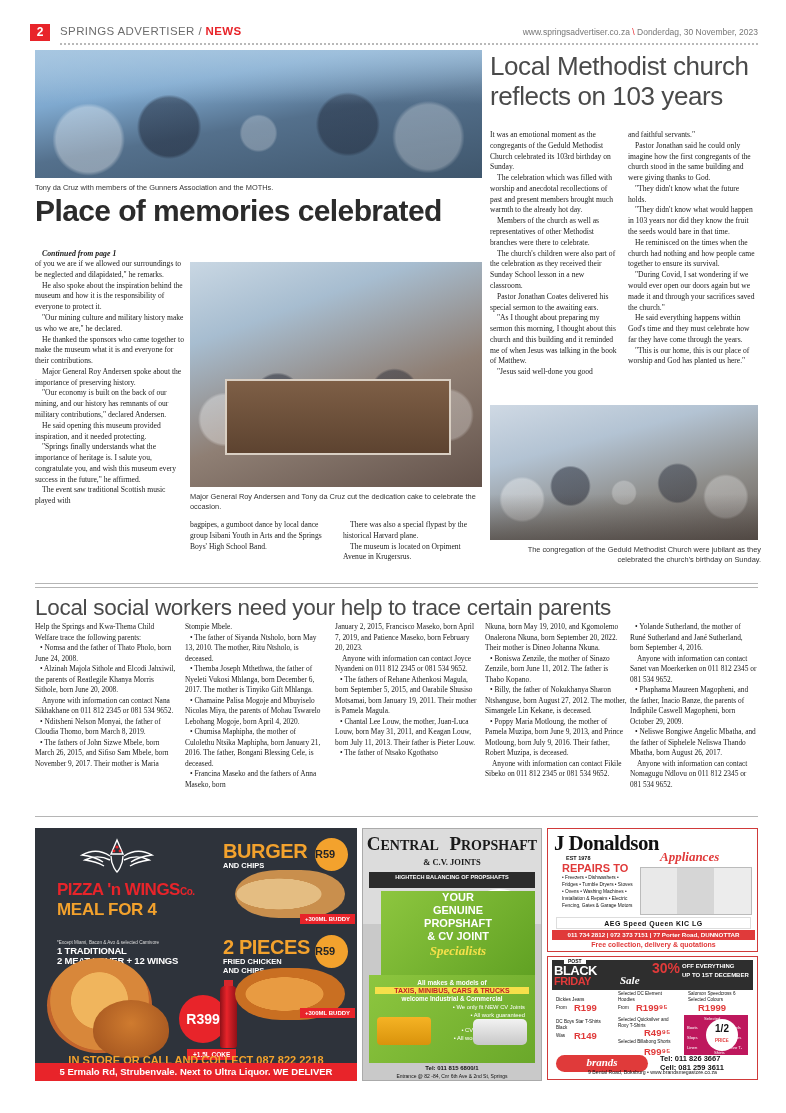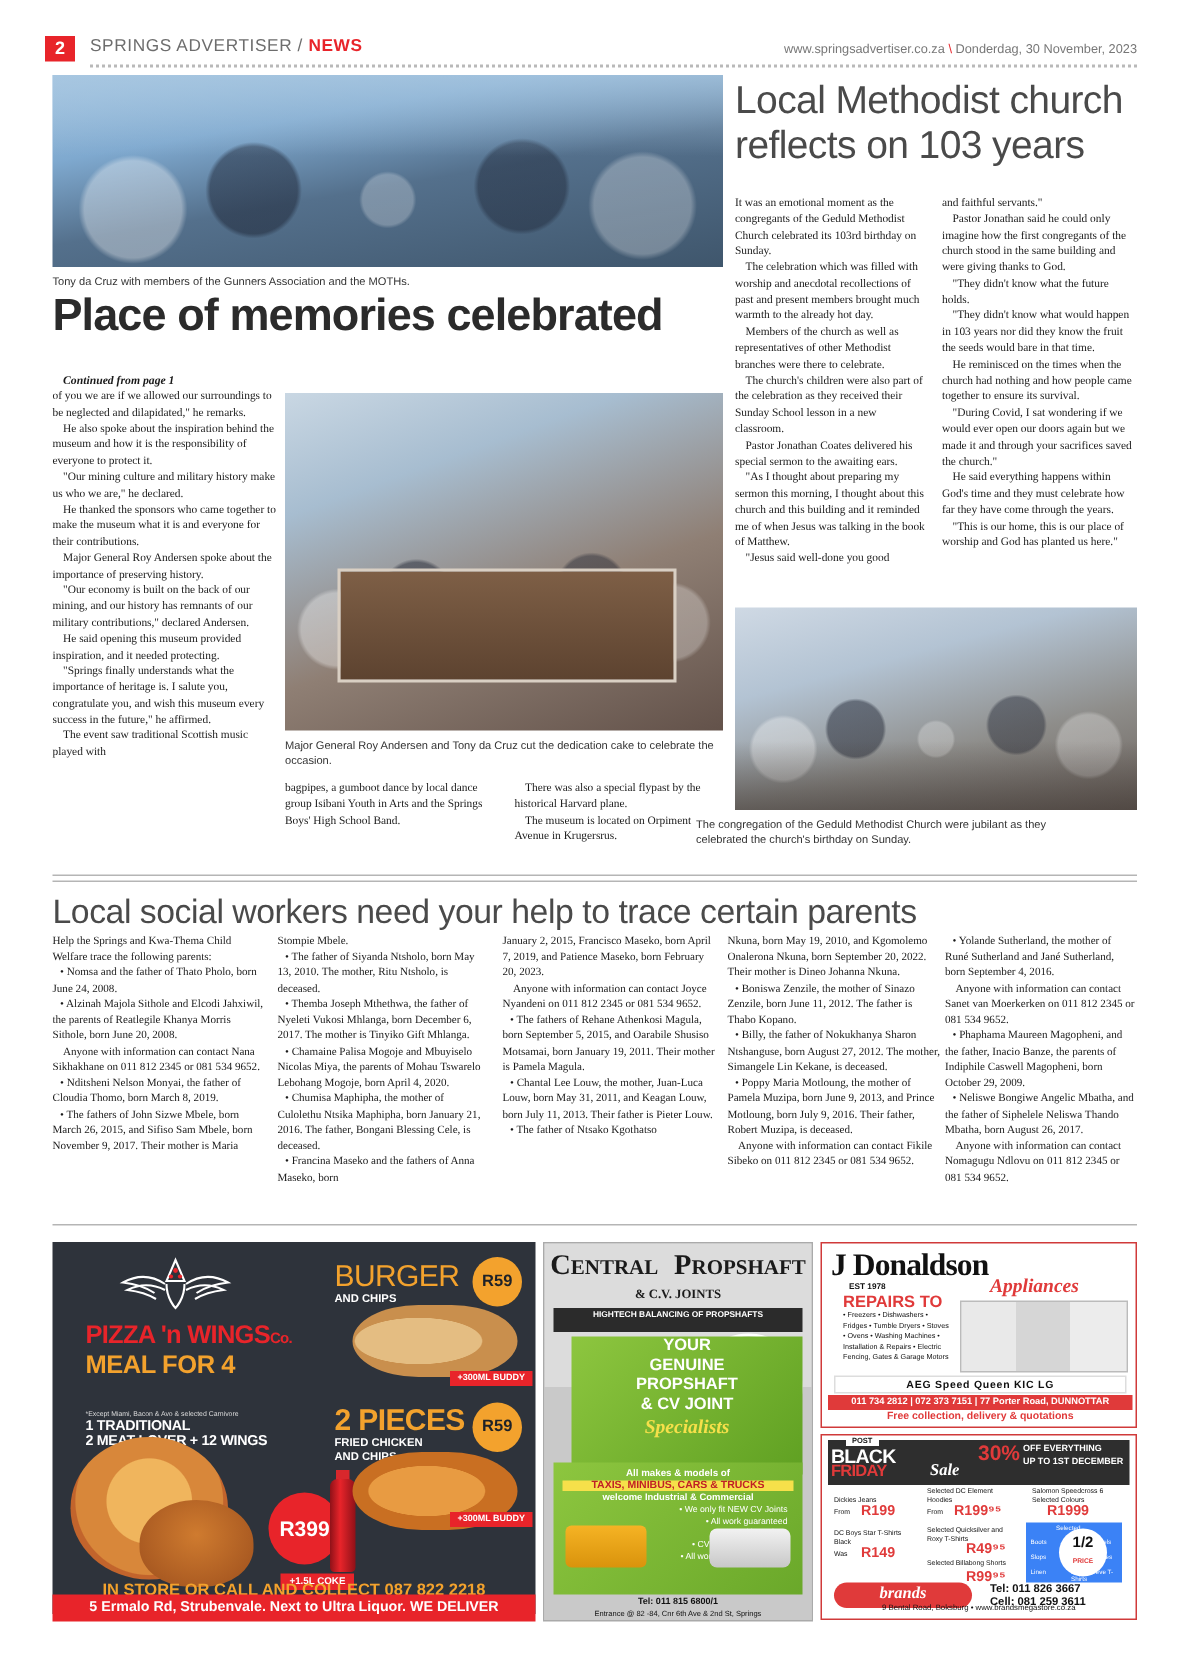--- a/index.html
+++ b/index.html
@@ -133,32 +133,32 @@
   .pz-r399{ position:absolute; left:144px; top:167px; width:48px; height:48px; border-radius:50%;
     background:#e8242a; color:#fff; font-family:"Liberation Sans",sans-serif; font-weight:bold;
     font-size:14px; text-align:center; line-height:48px; }
   .pz-coke{ position:absolute; left:185px; top:158px; width:17px; height:62px;
     background:linear-gradient(to right,#8f1118,#e8242a 40%,#8f1118); border-radius:5px 5px 3px 3px; }
   .pz-cokecap{ position:absolute; left:189px; top:152px; width:9px; height:8px; background:#d8272c; }
   .pz-1l5{ position:absolute; left:152px; top:221px; background:#e8242a; color:#fff;
     font-family:"Liberation Sans",sans-serif; font-weight:bold; font-size:6.5px; padding:2px 6px; }
 
   .pz-burger{ position:absolute; left:188px; top:12px;
-    font-family:"Liberation Sans",sans-serif; font-weight:normal; font-size:20px; color:#f3a22d; letter-spacing:-.4px;}
+    font-family:"Liberation Sans",sans-serif; font-weight:bold; font-size:20px; color:#f3a22d; letter-spacing:-.4px;}
   .pz-burger-sub{ position:absolute; left:188px; top:33px;
     font-family:"Liberation Sans",sans-serif; font-weight:bold; font-size:7.5px; color:#fff;}
   .pz-2pc{ position:absolute; left:188px; top:108px;
     font-family:"Liberation Sans",sans-serif; font-weight:bold; font-size:20px; color:#f3a22d; letter-spacing:-.4px;}
   .pz-2pc-s1{ position:absolute; left:188px; top:129px;
     font-family:"Liberation Sans",sans-serif; font-weight:bold; font-size:7.5px; color:#fff;}
   .pz-2pc-s2{ position:absolute; left:188px; top:138px;
     font-family:"Liberation Sans",sans-serif; font-weight:bold; font-size:7.5px; color:#fff;}
   .pz-r59a,.pz-r59b{ position:absolute; width:33px; height:33px; border-radius:50%;
     background:#f3a22d; color:#1e2228; font-family:"Liberation Sans",sans-serif; font-weight:bold;
-    font-size:11px; text-align:center; line-height:33px; }
+    font-size:11px; text-align:left; line-height:33px; }
   .pz-r59a{ left:280px; top:10px; } .pz-r59b{ left:280px; top:107px; }
   .pz-budga,.pz-budgb{ position:absolute; background:#e8242a; color:#fff;
     font-family:"Liberation Sans",sans-serif; font-weight:bold; font-size:6px; padding:2px 5px; }
   .pz-budga{ left:265px; top:86px; } .pz-budgb{ left:265px; top:180px; }
   .pz-food1{ position:absolute; left:200px; top:42px; width:110px; height:48px;
     background:radial-gradient(ellipse at 40% 50%, #e4bd82 0 45%, #c98f4d 46% 100%); border-radius:40%/50%; }
   .pz-food2{ position:absolute; left:200px; top:140px; width:110px; height:52px;
     background:radial-gradient(ellipse at 45% 50%, #e89b42 0 45%, #c96f22 46% 100%); border-radius:42%/50%; }
   .pz-instore{ position:absolute; left:0; right:0; top:226px; text-align:center;
     font-family:"Liberation Sans",sans-serif; font-weight:bold; font-size:11px; color:#fff; }
@@ -243,21 +243,21 @@
     font-family:"Liberation Serif",serif; font-style:italic; font-weight:bold; font-size:11px; color:#fff; }
   .bm-30{ position:absolute; left:104px; top:3px;
     font-family:"Liberation Sans",sans-serif; font-weight:bold; font-size:14px; color:#e03a3a; }
   .bm-off{ position:absolute; left:134px; top:6px;
     font-family:"Liberation Sans",sans-serif; font-weight:bold; font-size:6px; color:#fff; }
   .bm-upto{ position:absolute; left:134px; top:15px;
     font-family:"Liberation Sans",sans-serif; font-weight:bold; font-size:6px; color:#fff; }
   .bm-cell{ position:absolute; font-family:"Liberation Sans",sans-serif; font-size:4.6px;
     color:#111; line-height:1.3; }
   .bm-price{ font-family:"Liberation Sans",sans-serif; font-weight:bold; font-size:9.5px; color:#e03a3a; }
-  .bm-half{ position:absolute; left:136px; top:58px; width:64px; height:40px; background:#3b82f6; }
+  .bm-half{ position:absolute; left:136px; top:58px; width:64px; height:40px; background:#be185d; }
   .bm-halfc{ position:absolute; left:22px; top:4px; width:32px; height:32px; border-radius:50%;
     background:#fff; color:#111; font-family:"Liberation Sans",sans-serif; font-weight:bold;
     font-size:10px; text-align:center; line-height:12px; padding-top:4px; }
   .bm-halfc small{ display:block; font-size:4.5px; color:#e03a3a; }
   .bm-hw{ position:absolute; font-family:"Liberation Sans",sans-serif; font-size:4.2px; color:#fff; }
   .bm-logo{ position:absolute; left:8px; top:98px; width:92px; height:17px; border-radius:9px;
     background:#e03a3a; color:#fff; font-family:"Liberation Serif",serif; font-style:italic;
     font-weight:bold; font-size:11px; text-align:center; line-height:15px; }
   .bm-tel{ position:absolute; left:112px; top:97px;
     font-family:"Liberation Sans",sans-serif; font-weight:bold; font-size:7.5px; color:#111; line-height:1.25; }
@@ -323,21 +323,21 @@
     <p>Pastor Jonathan said he could only imagine how the first congregants of the church stood in the same building and were giving thanks to God.</p>
     <p>"They didn't know what the future holds.</p>
     <p>"They didn't know what would happen in 103 years nor did they know the fruit the seeds would bare in that time.</p>
     <p>He reminisced on the times when the church had nothing and how people came together to ensure its survival.</p>
     <p>"During Covid, I sat wondering if we would ever open our doors again but we made it and through your sacrifices saved the church."</p>
     <p>He said everything happens within God's time and they must celebrate how far they have come through the years.</p>
     <p>"This is our home, this is our place of worship and God has planted us here."</p>
   </div>
 
   <div class="photo ph3"></div>
-  <div class="cap" style="left:464px; top:545px; width:268px;">The congregation of the Geduld Methodist Church were jubilant as they celebrated the church's birthday on Sunday.</div>
+  <div class="cap" style="left:493px; top:545px; width:268px;text-align:right;">The congregation of the Geduld Methodist Church were jubilant as they celebrated the church's birthday on Sunday.</div>
 
   <div class="divider" style="left:35px; top:583px; width:723px; height:1px;"></div>
   <div class="divider" style="left:35px; top:587px; width:723px; height:1px;"></div>
 
   <h1 class="h-social">Local social workers need your help to trace certain parents</h1>
 
   <div class="sw sw1">
     <p>Help the Springs and Kwa-Thema Child Welfare trace the following parents:</p>
     <p class="bullet">• Nomsa and the father of Thato Pholo, born June 24, 2008.</p>
     <p class="bullet">• Alzinah Majola Sithole and Elcodi Jahxiwil, the parents of Reatlegile Khanya Morris Sithole, born June 20, 2008.</p>

